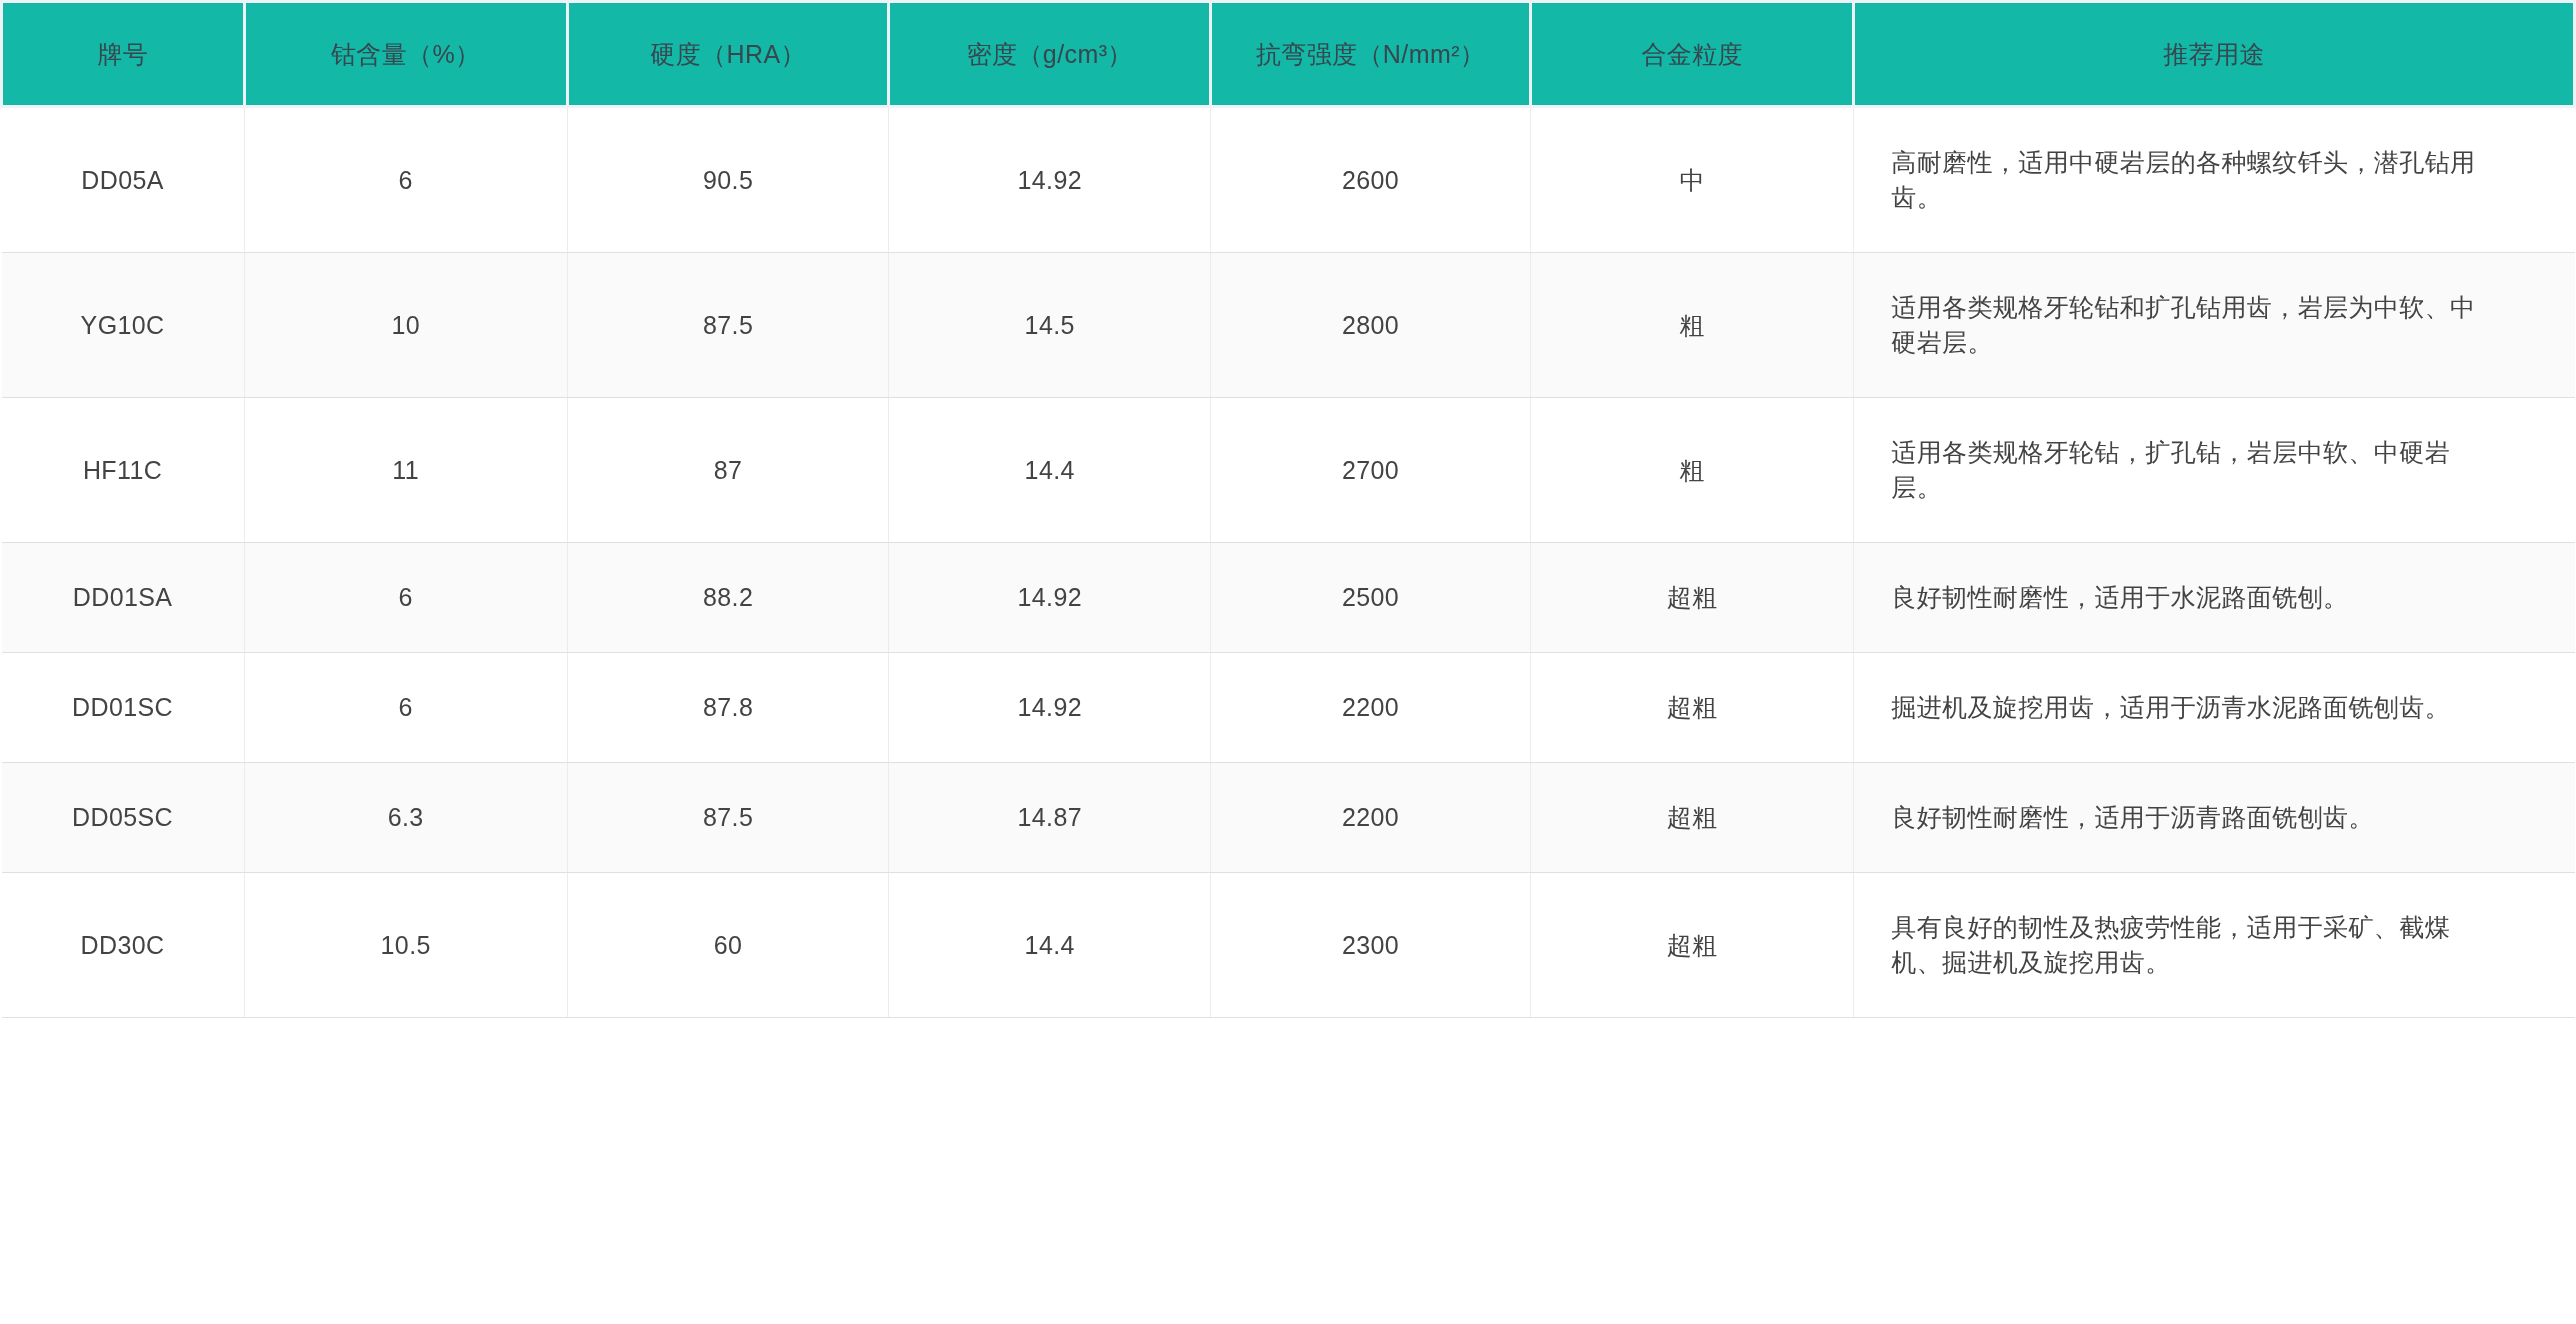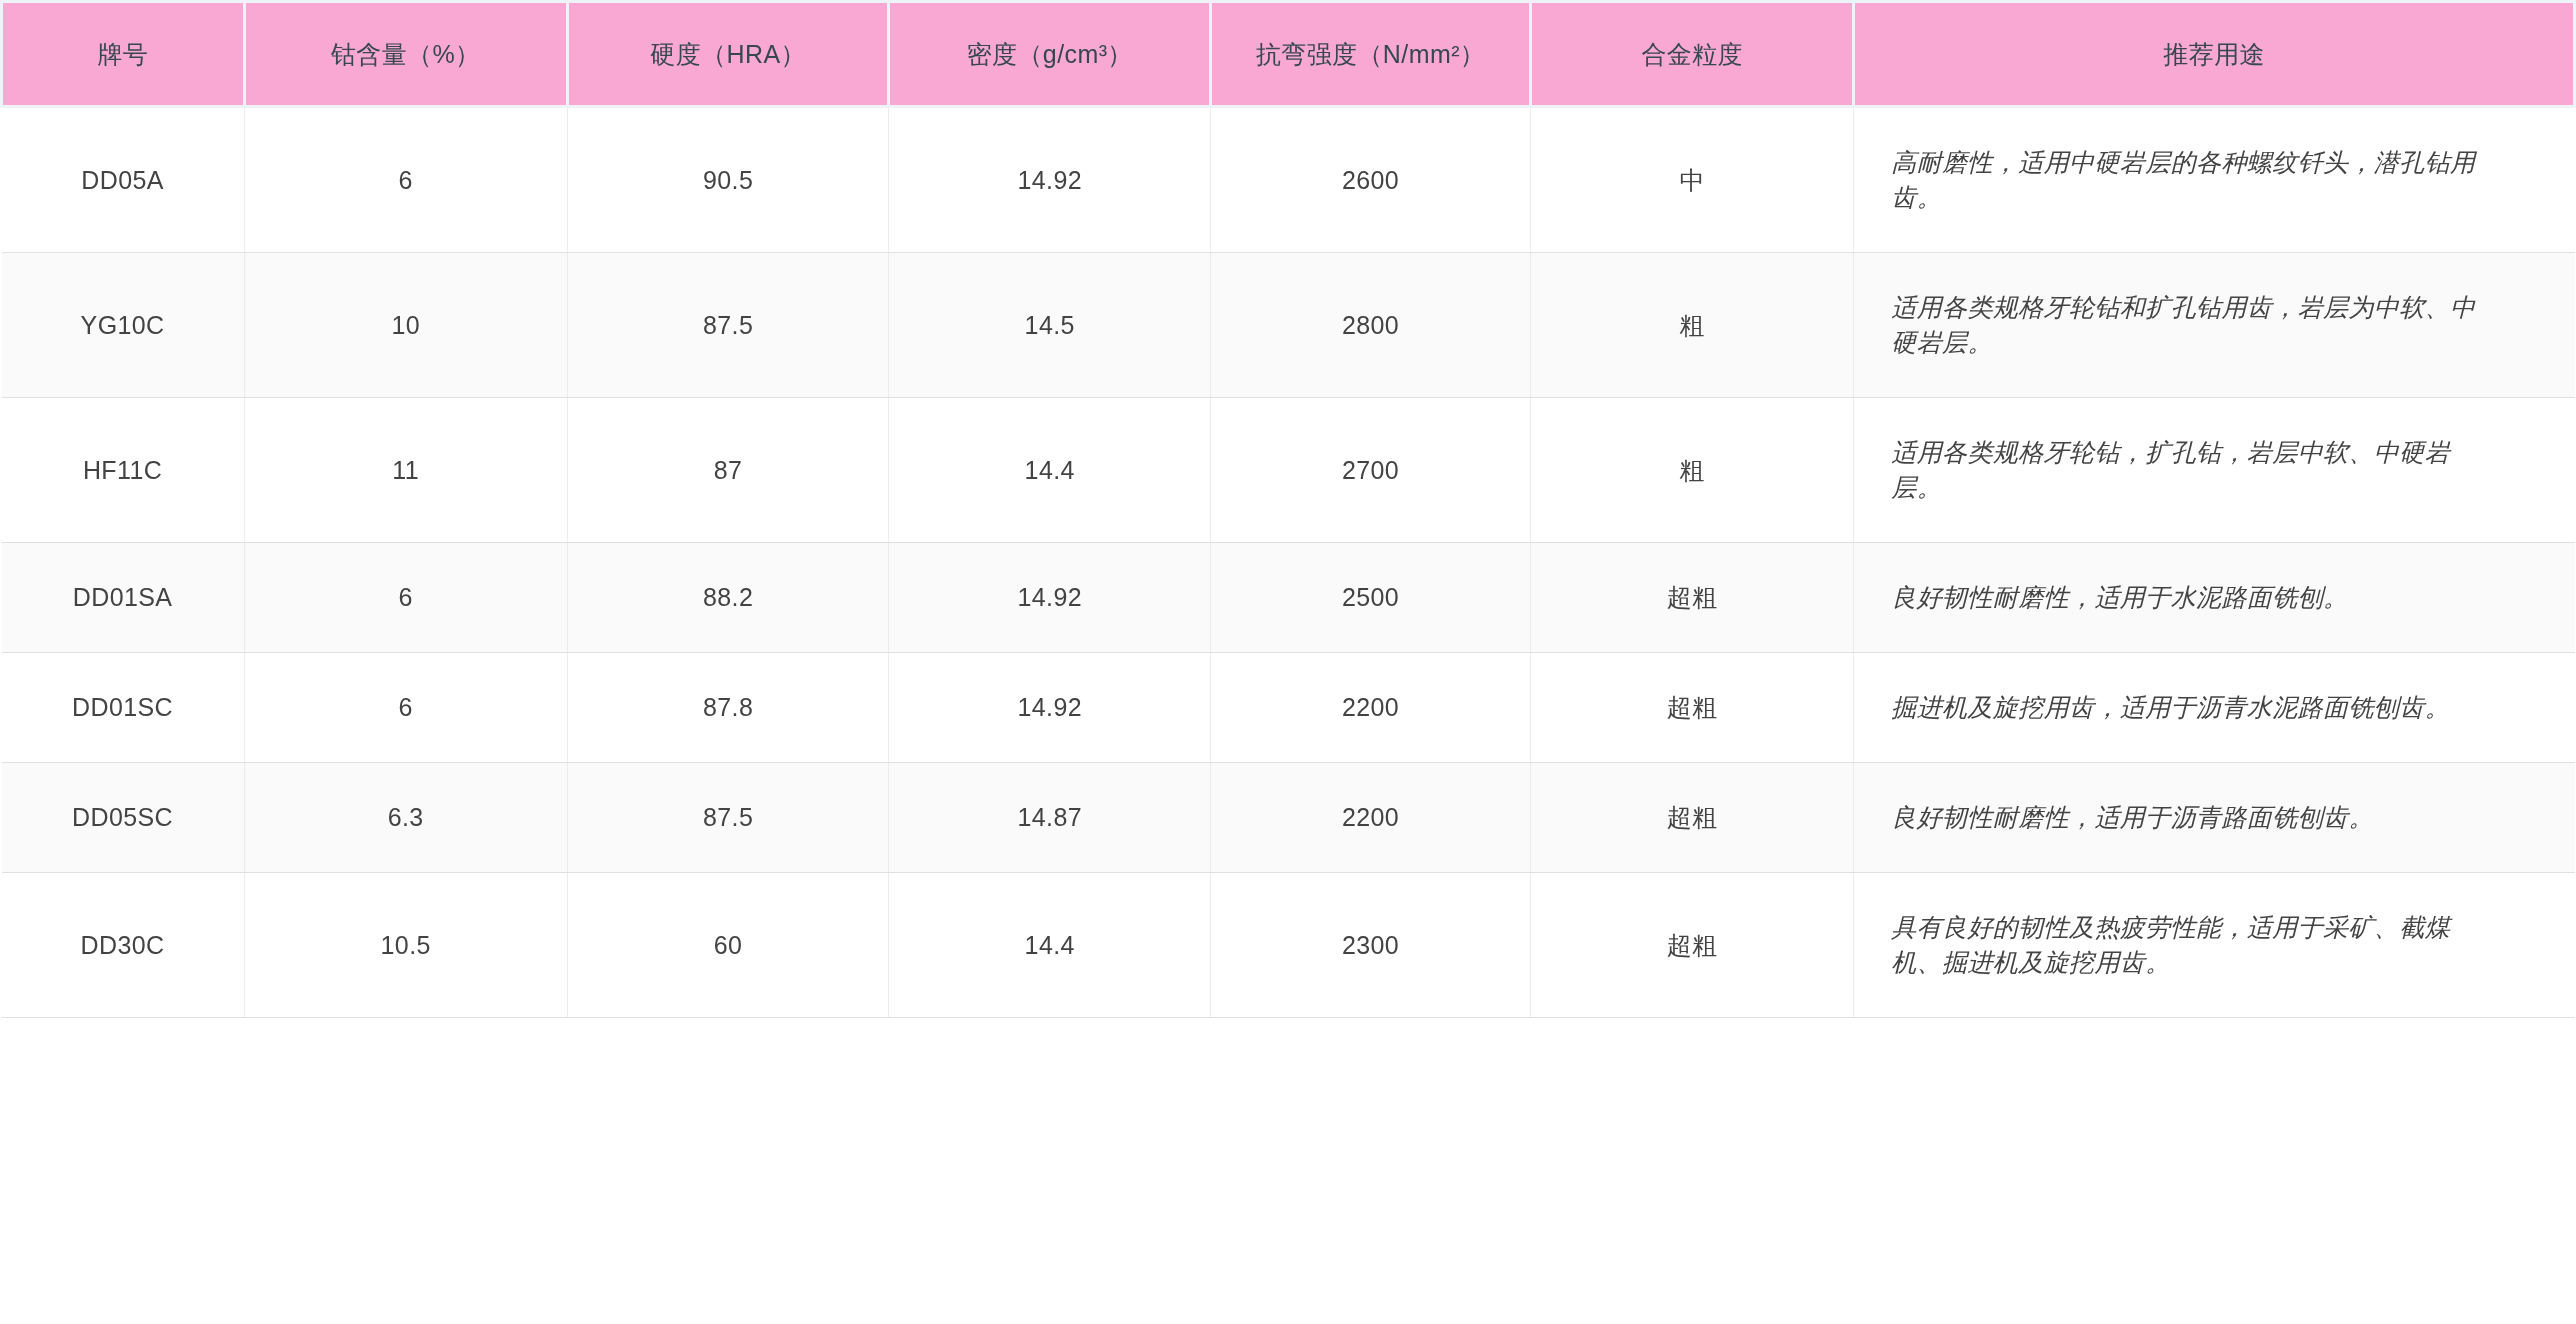--- a/index.html
+++ b/index.html
@@ -13,21 +13,21 @@
     color: #434343;
   }
   table.spec-table {
     width: 2576px;
     border-collapse: collapse;
     table-layout: fixed;
     font-size: 25px;
     letter-spacing: 0.4px;
   }
   thead th {
-    background: #f9a8d4;
+    background: #14b8a6;
     color: #37474f;
     font-weight: 400;
     text-align: center;
     vertical-align: middle;
     height: 102px;
     border: 3.1px solid #eef3f8;
     padding: 0 7.7px;
   }
   tbody td {
     text-align: center;
@@ -40,21 +40,20 @@
   }
   tbody td:last-child { border-right: none; }
   tbody tr:nth-child(even) td { background: #fafafa; }
   tbody td.usage, thead th.usage-head {
     
   }
   tbody td.usage {
     text-align: left;
     padding-left: 37px;
     padding-right: 77px;
-    font-style: italic;
   }
 </style>
 </head>
 <body>
 
 <table class="spec-table">
   <colgroup id="col-group">
       <col style="width: 9.43%;">
       <col style="width: 12.56%;">
       <col style="width: 12.5%;">

